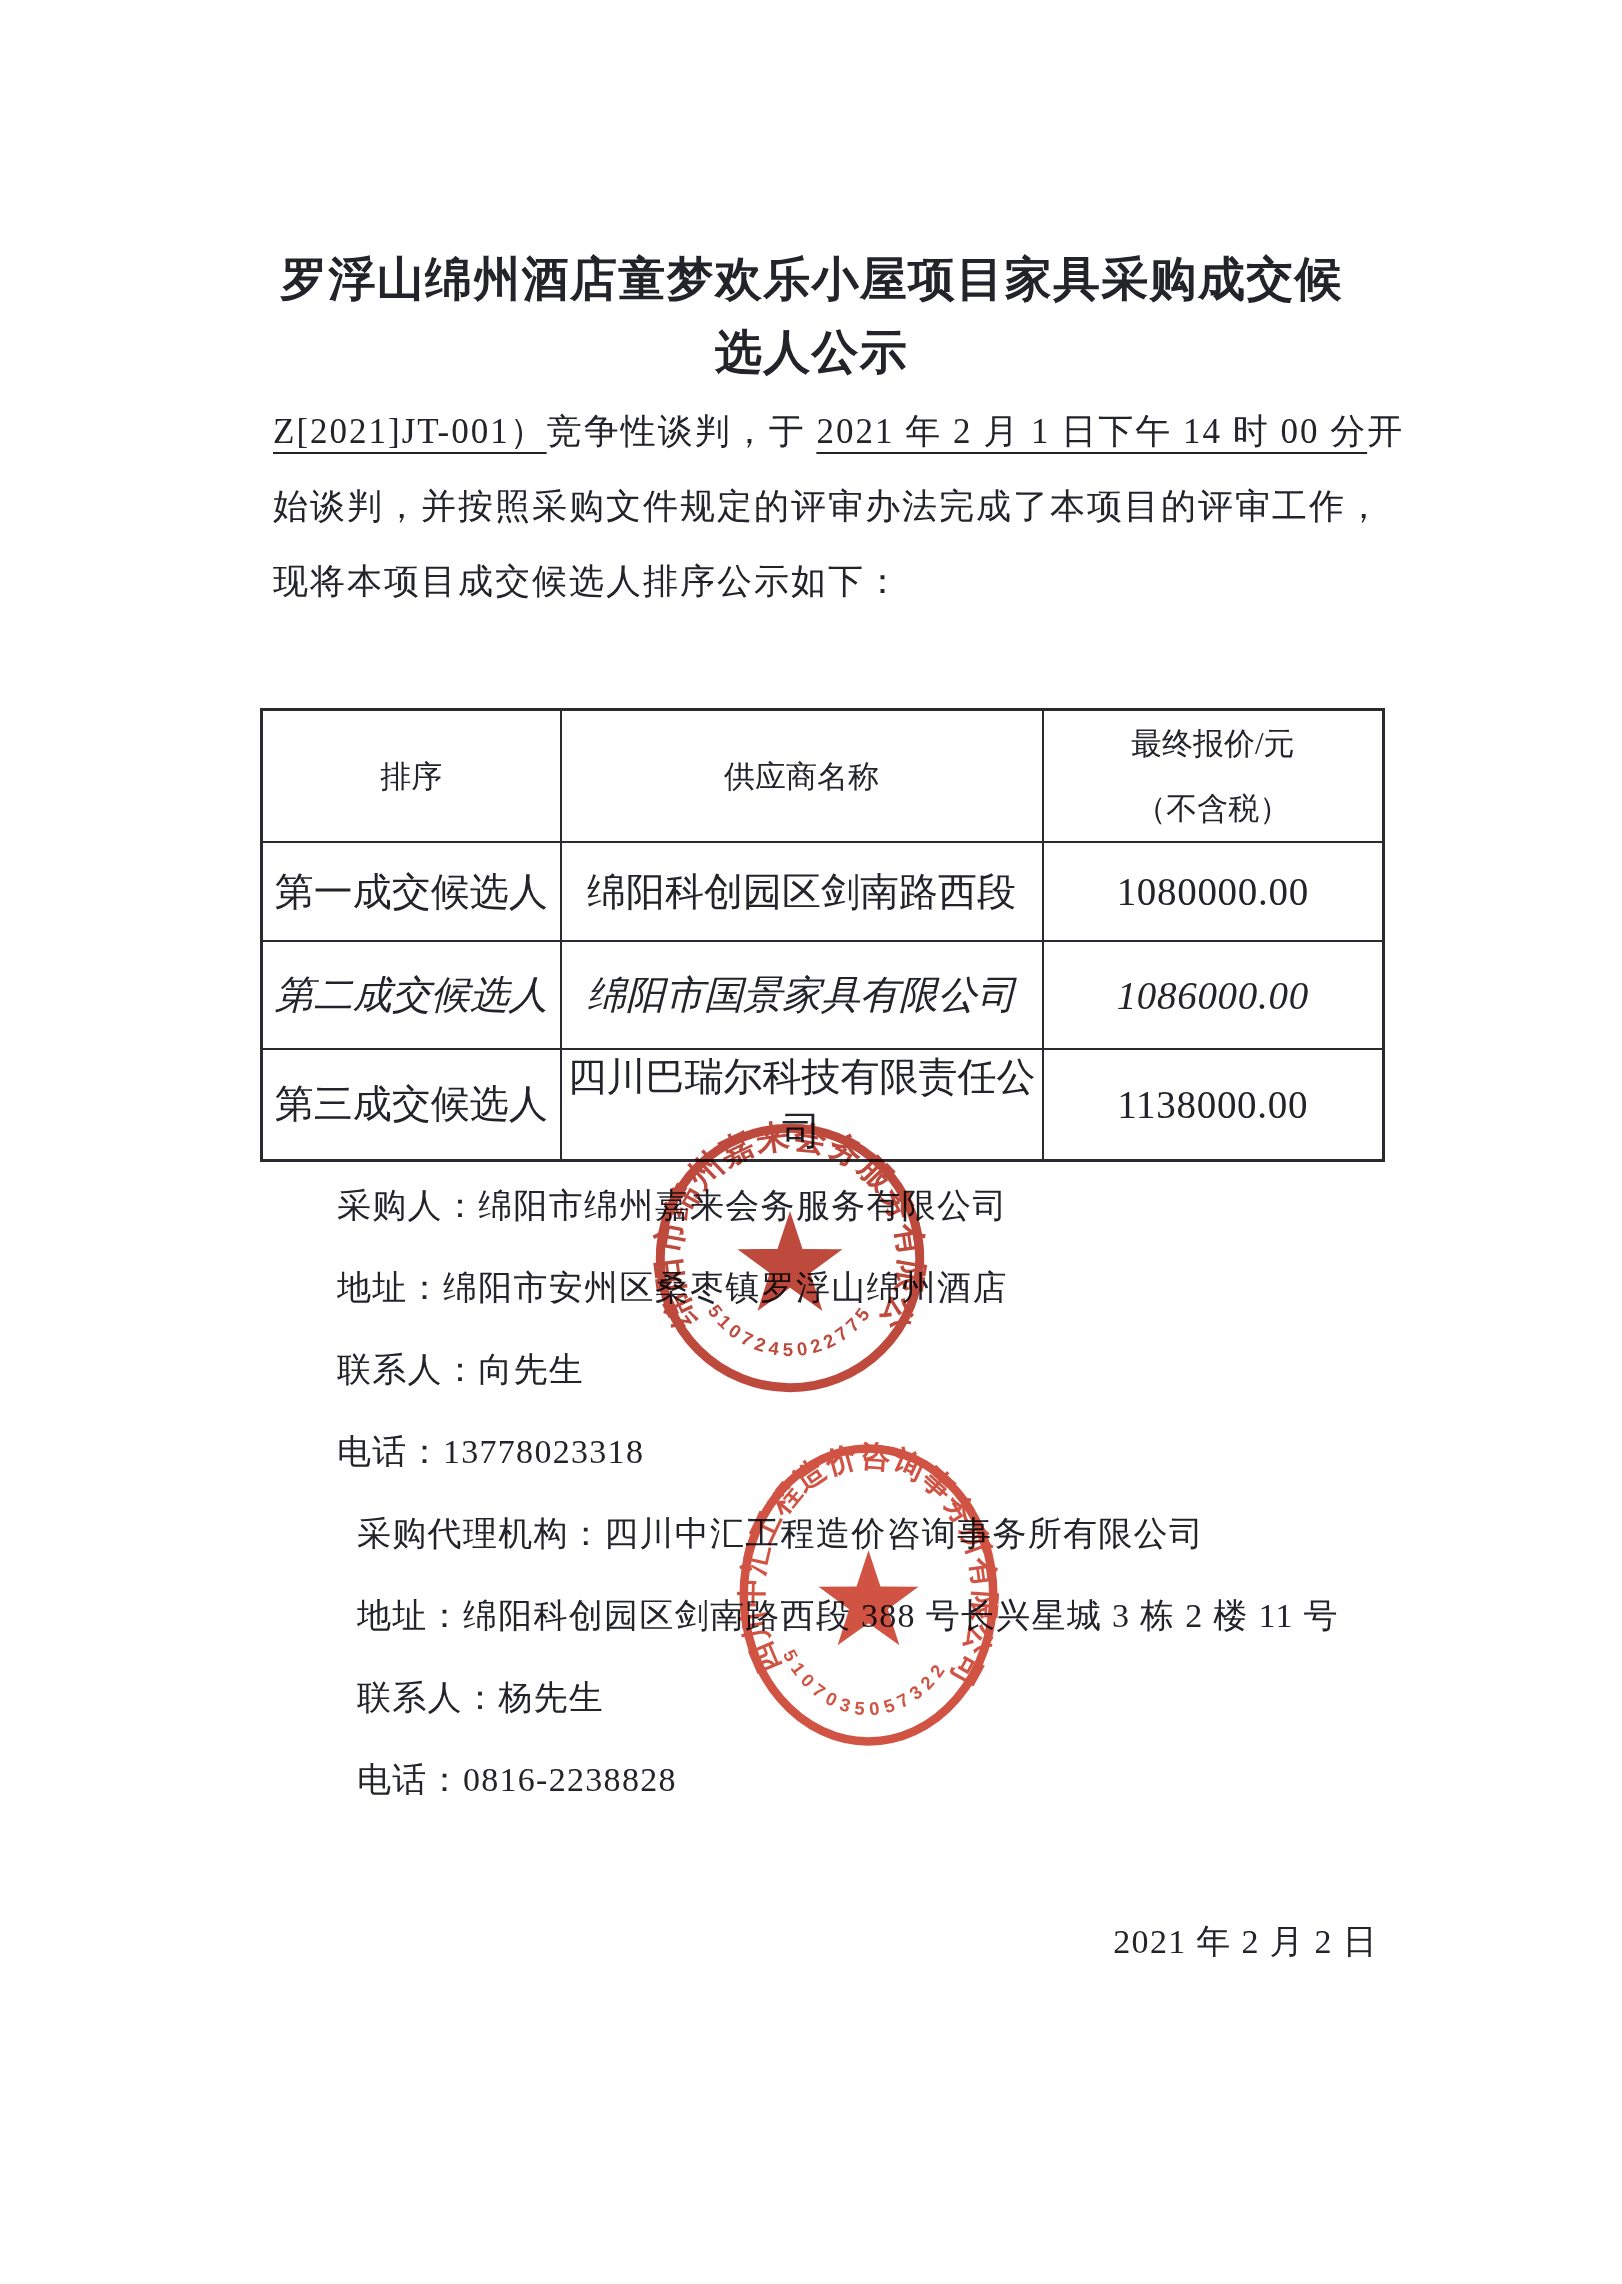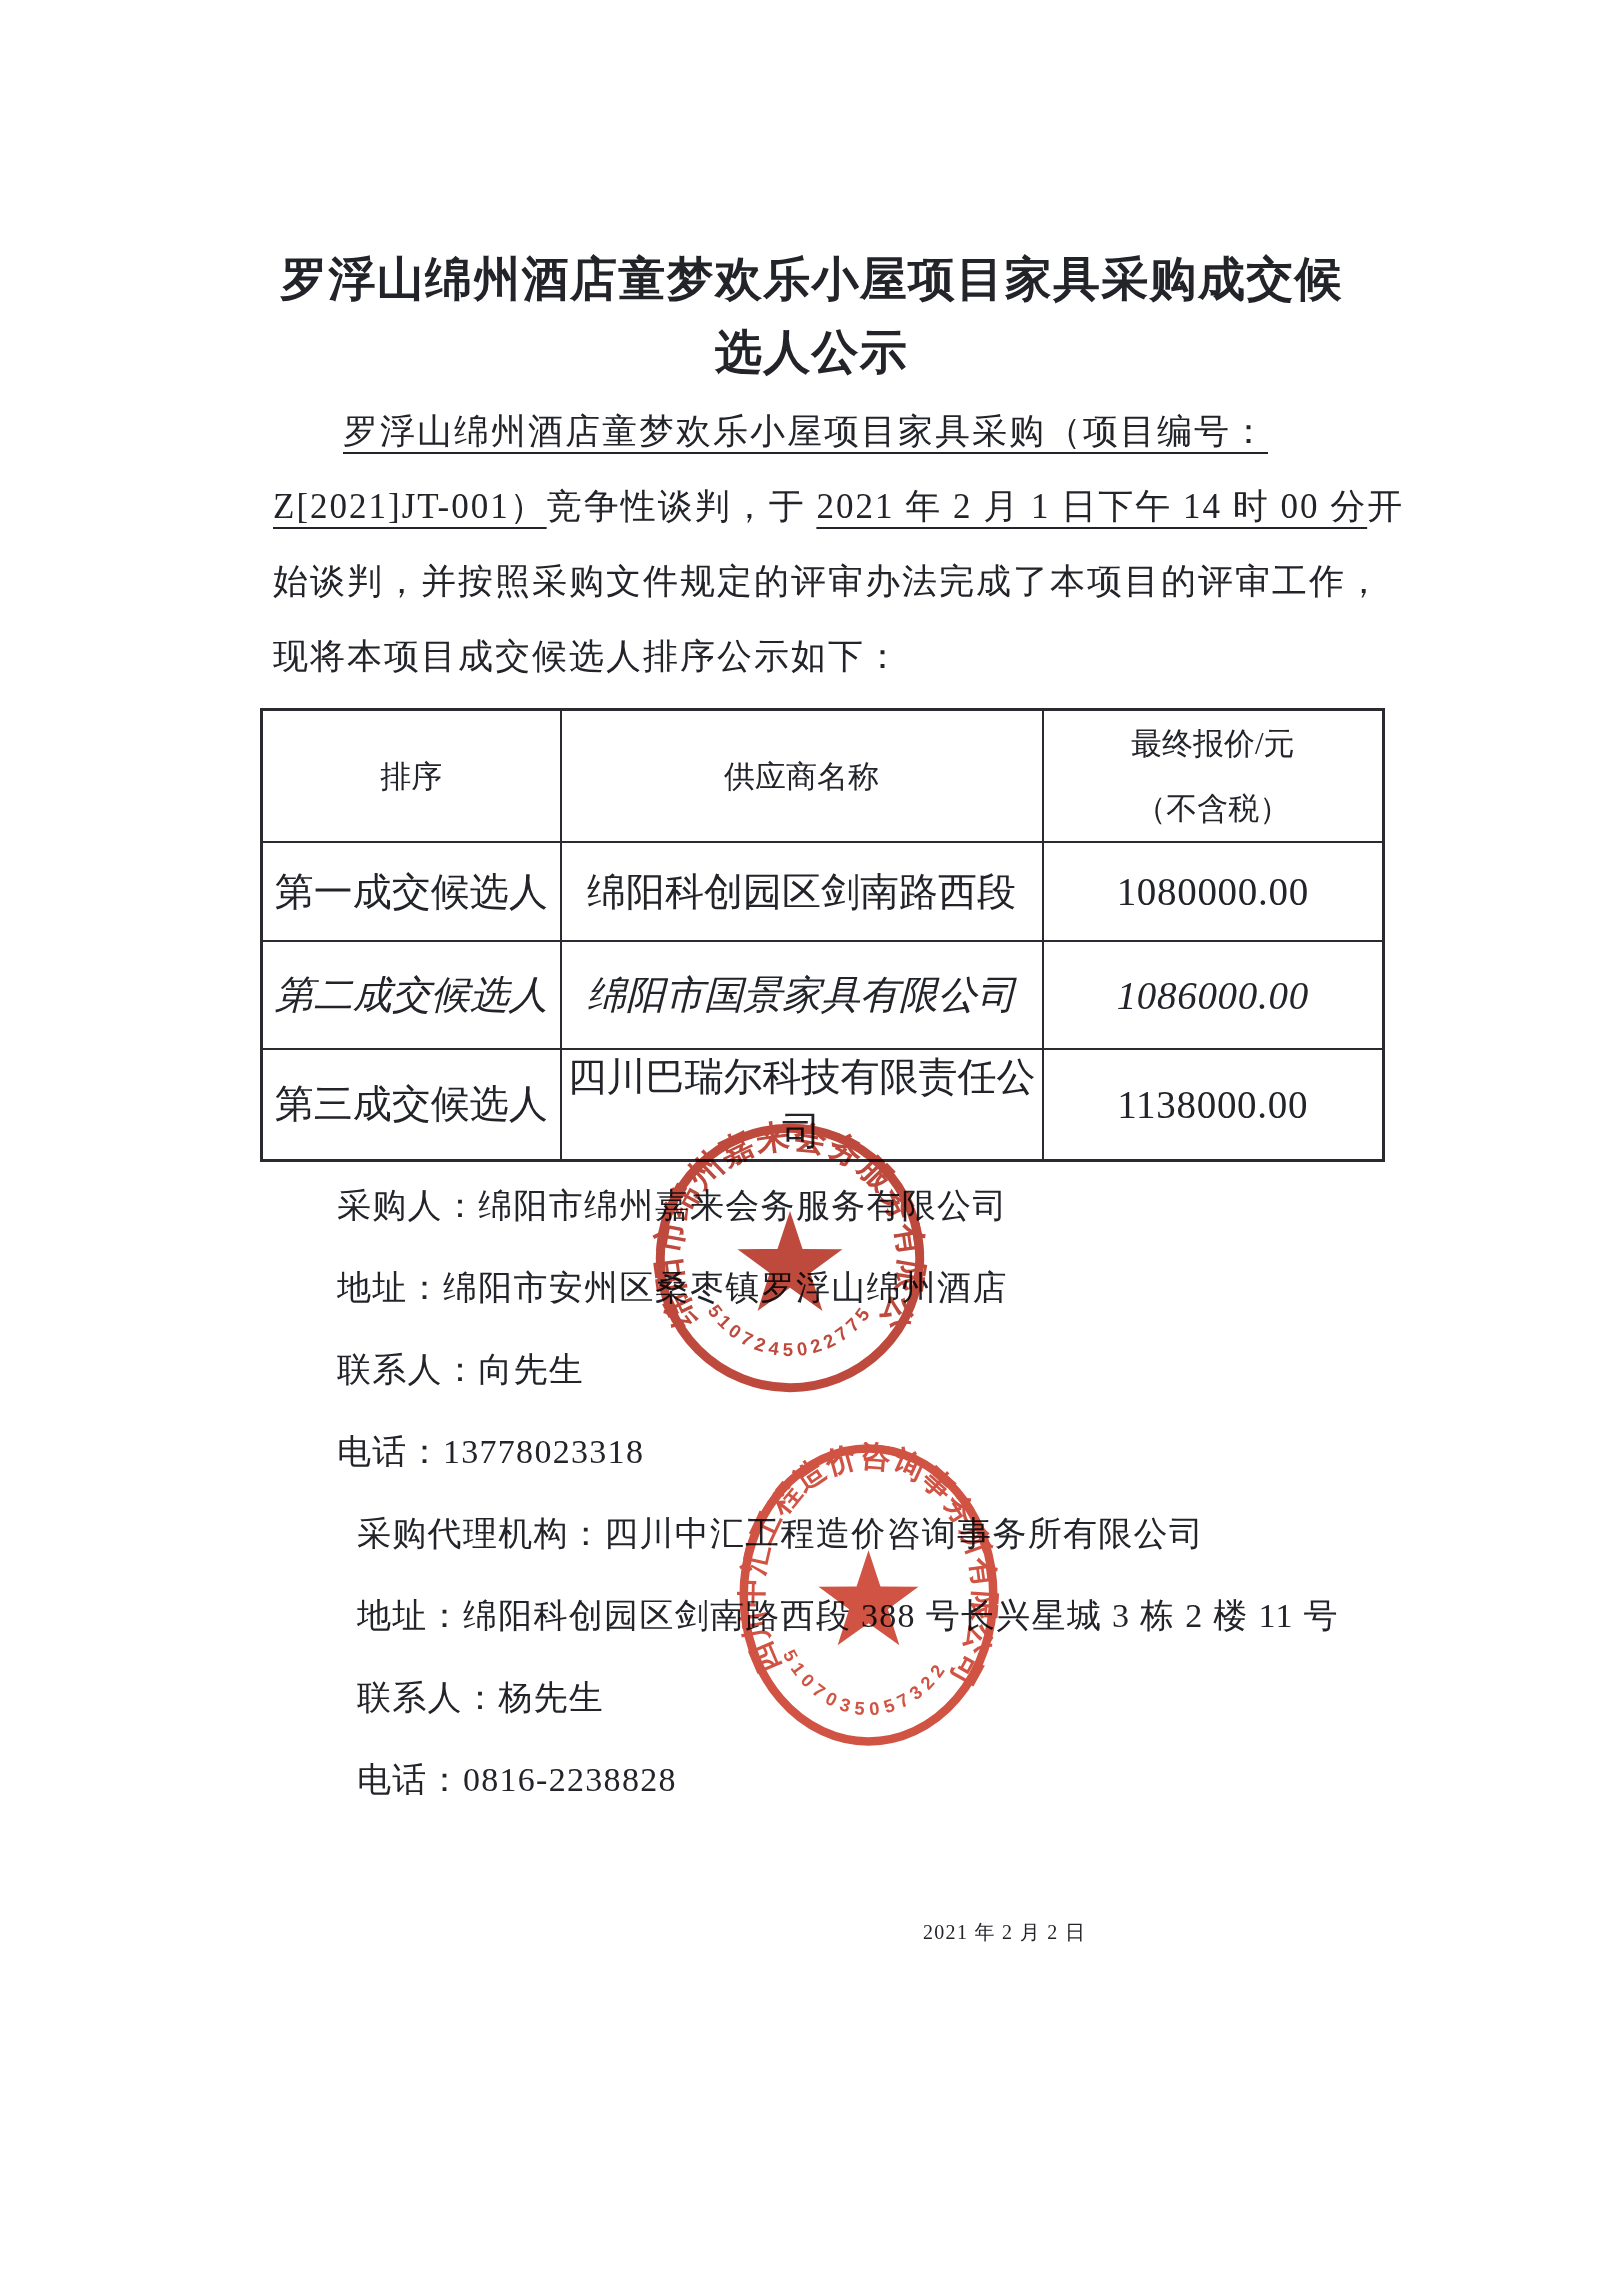--- a/index.html
+++ b/index.html
@@ -28,42 +28,41 @@
   table.result tbody tr:nth-child(1){height:99px;}
   table.result tbody tr:nth-child(2){height:108px;font-style:italic;}
   table.result tbody tr:nth-child(3){height:111px;}
   table.result th{font-size:31px;line-height:65px;}
   table.result td{font-size:39px;}
   td.price-cell{font-size:30px;letter-spacing:0.7px;}
   .contacts{position:absolute;left:337px;font-size:34px;line-height:82px;white-space:nowrap;letter-spacing:1.3px;}
   #purchaser-block{top:1165px;}
   #agency-block{top:1493px;margin-left:20px;}
   .date-line{
-    position:absolute;left:923px;top:1919px;width:455px;text-align:left;
-    font-size:20px;letter-spacing:1.3px;
+    position:absolute;left:923px;top:1919px;width:455px;text-align:right;
+    font-size:34px;letter-spacing:1.3px;
   }
   .stamp{position:absolute;mix-blend-mode:multiply;opacity:.92;}
   #stamp1{left:652px;top:1120px;width:276px;height:276px;color:#b93a2c;}
   #stamp2{left:737px;top:1442px;width:263px;height:306px;color:#cc4433;}
   .stamp text{
     font-family:"Liberation Sans","DejaVu Sans",sans-serif;font-weight:700;fill:currentColor;
   }
 </style>
 </head>
 <body>
 
 <div class="page">
 
   <div class="title">
     <div>罗浮山绵州酒店童梦欢乐小屋项目家具采购成交候</div>
     <div>选人公示</div>
   </div>
 
   <div class="para">
-      <div class="para-line"><span class="indent"></span><span class="u">罗浮山绵州酒店童梦欢乐小屋项目家具采购（项目编号：</span></div>
       <div class="para-line"><span class="u">Z[2021]JT-001）</span><span>竞争性谈判，于 </span><span class="u">2021 年 2 月 1 日下午 14 时 00 分</span><span>开</span></div>
       <div class="para-line"><span>始谈判，并按照采购文件规定的评审办法完成了本项目的评审工作，</span></div>
       <div class="para-line"><span>现将本项目成交候选人排序公示如下：</span></div>
     </div>
 
   <table class="result">
     <colgroup>
       <col style="width:299px">
         <col style="width:482px">
         <col style="width:341px">

